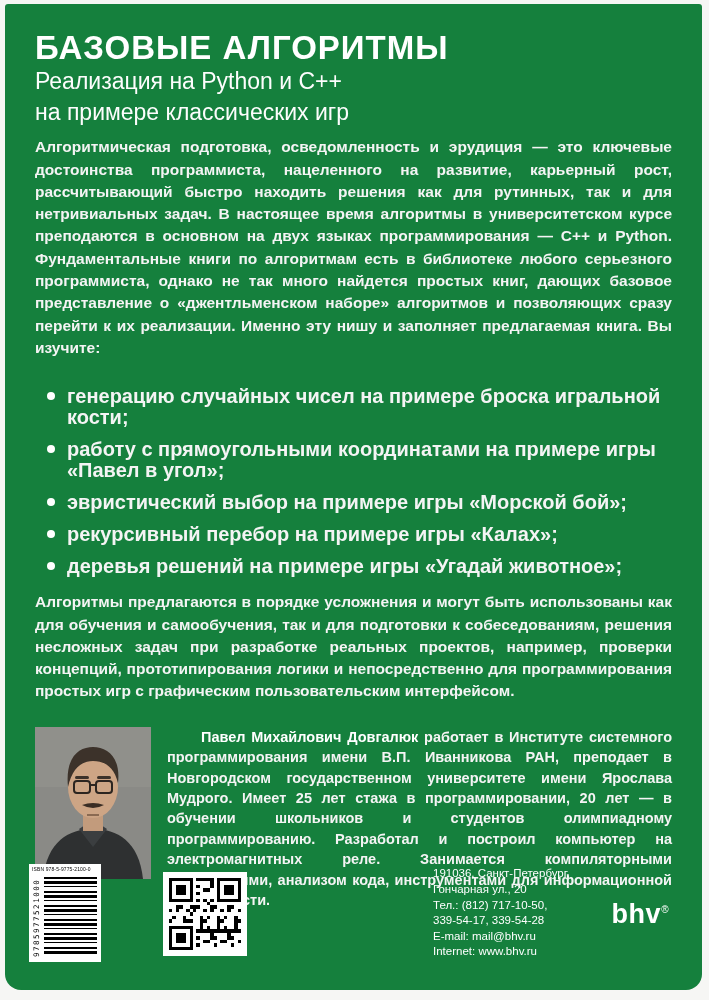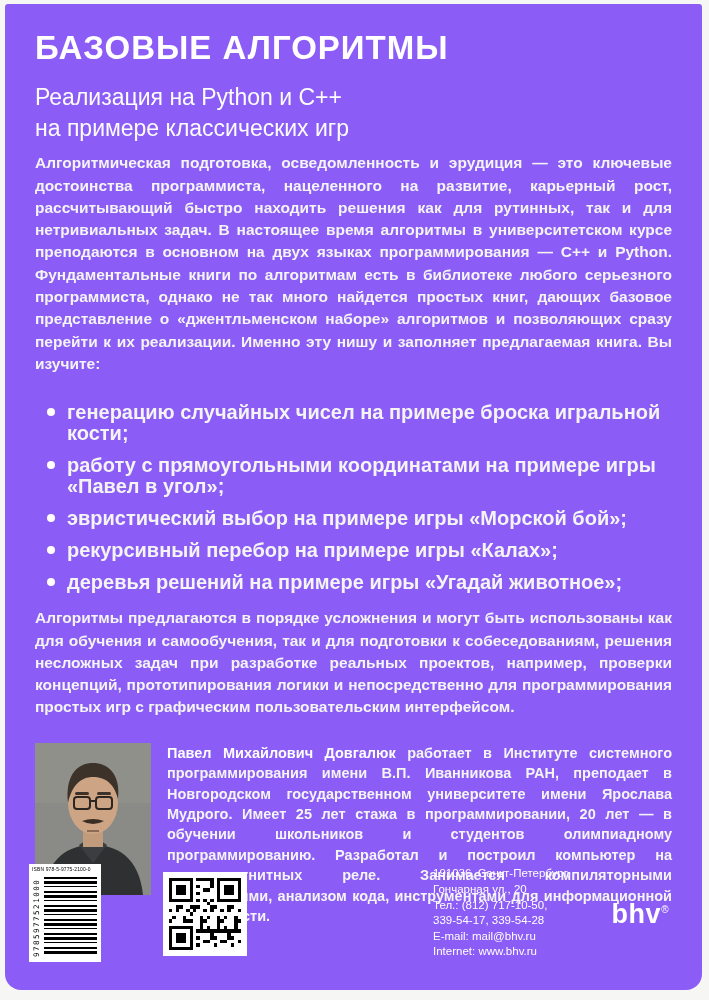--- a/index.html
+++ b/index.html
@@ -6,36 +6,36 @@
   html,body { width:709px; height:1000px; }
   body {
     background:#f6f6f4;
     font-family:"Liberation Sans", sans-serif;
     position:relative;
     overflow:hidden;
   }
   .cover {
     position:absolute;
     top:4px; left:5px; right:7px; bottom:10px;
-    background:#8b5cf6;
+    background:#15803d;
     border-radius:3px 3px 16px 16px;
     color:#ffffff;
     overflow:hidden;
   }
   .inner { padding:26px 30px 0 30px; }
 
   .title {
     font-size:33px;
     font-weight:700;
     letter-spacing:1px;
     color:#ffffff;
     line-height:1.1;
   }
   .subtitle {
-    margin-top:16px;
+    margin-top:0;
     font-size:23px;
     font-weight:400;
     line-height:31px;
     color:#fdfdfd;
   }
 
   .para {
     margin-top:8px;
     font-size:15.5px;
     font-weight:700;
@@ -83,21 +83,21 @@
   }
   .photo svg { display:block; }
   .bio {
     flex:1;
     font-size:14.5px;
     font-weight:700;
     line-height:20.4px;
     text-align:justify;
     color:#f4f4f4;
   }
-  .bio b { font-weight:700; color:#ffffff; }
+  .bio b { font-weight:700; color:#ffffff;margin-left:34px; }
 
   
   .footer {
     position:absolute;
     left:0; right:0; bottom:26px;
     height:102px;
   }
   .isbn-box {
     position:absolute;
     left:24px; bottom:2px;

